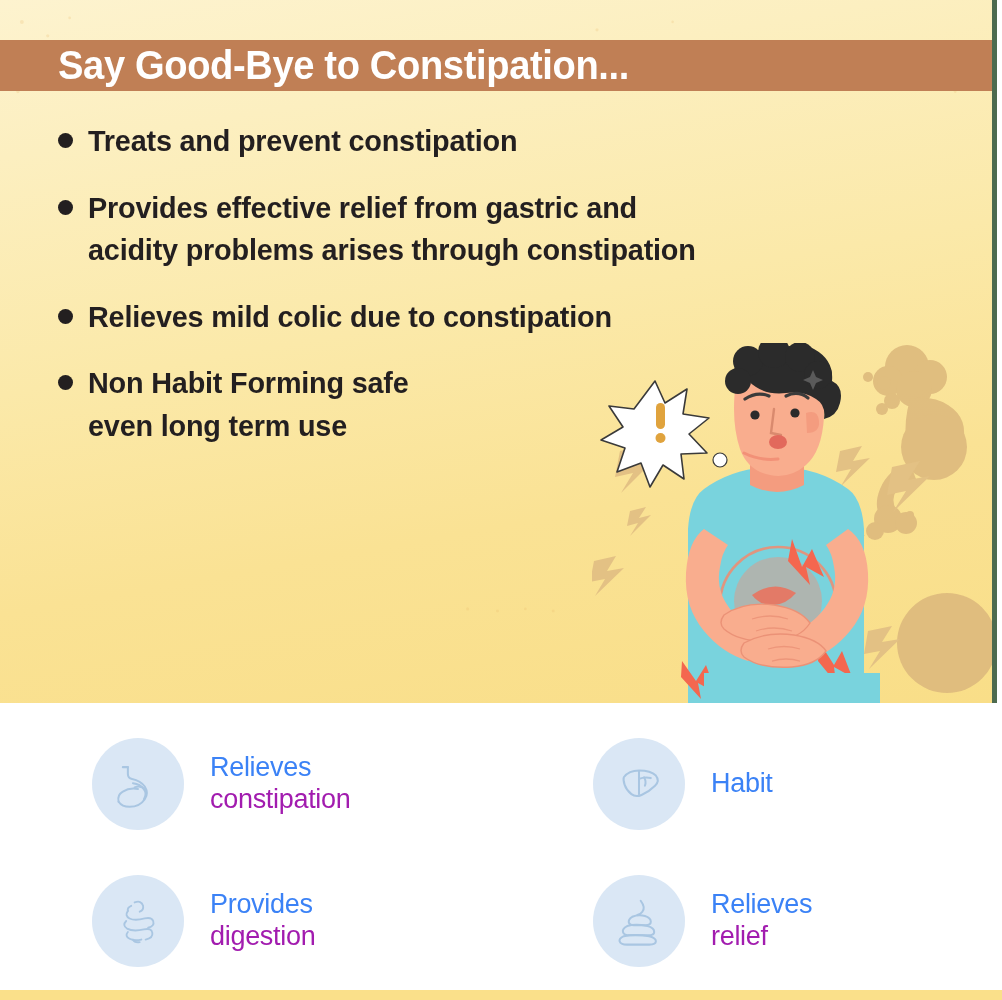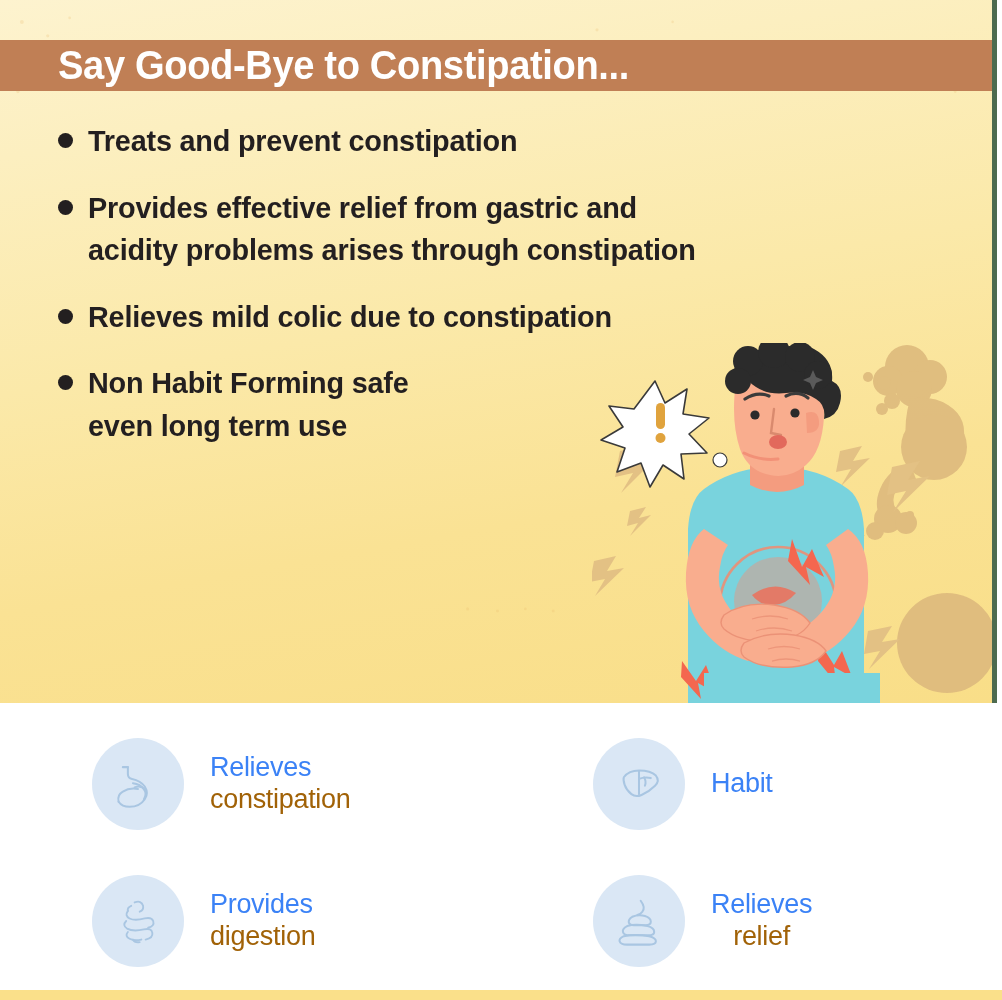--- a/index.html
+++ b/index.html
@@ -151,23 +151,22 @@
   .benefit-text { line-height: 1.18; }
   .benefit-title {
     font-size: 27px;
     font-weight: normal;
     color: #3b82f6;
     letter-spacing: -0.3px;
   }
   .benefit-sub {
     font-size: 27px;
     font-weight: normal;
-    color: #a16207;
+    color: #a21caf;
     letter-spacing: -0.3px;
-    text-align: center;
   }
 
   
   .bottom-strip {
     position: absolute;
     left: 0;
     bottom: 0;
     width: 1002px;
     height: 10px;
     background: #fae08a;

